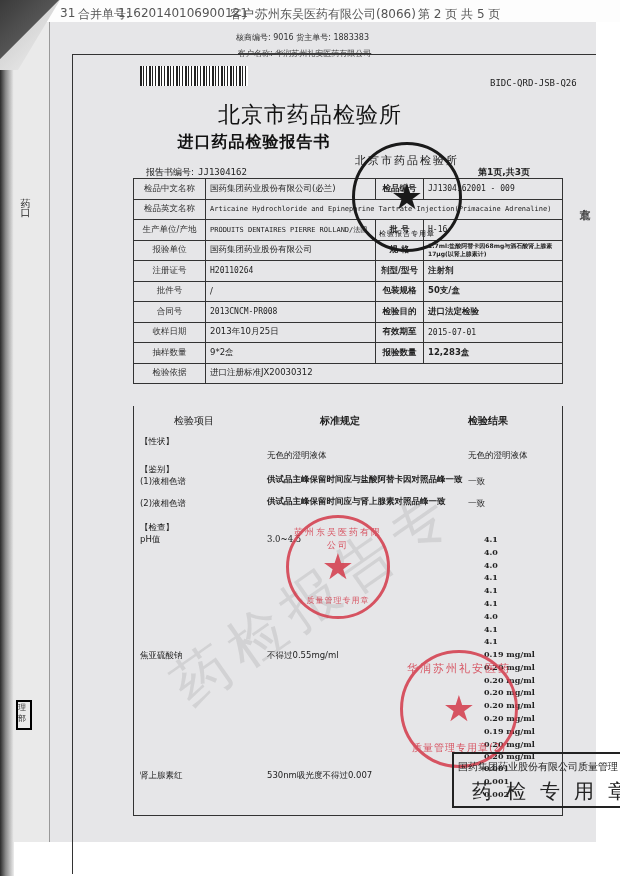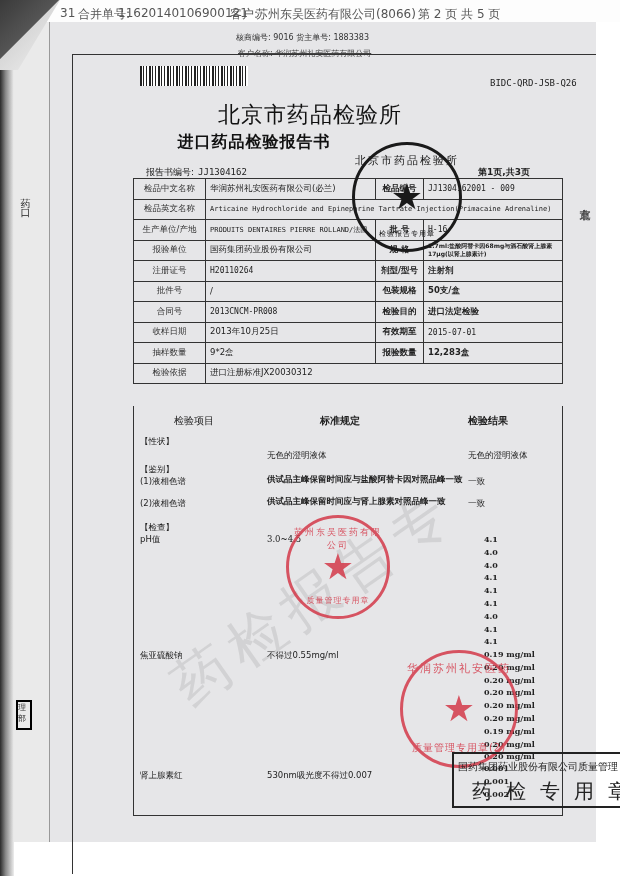--- a/index.html
+++ b/index.html
@@ -95,21 +95,21 @@
 
 <div class="report-no">
   <span>报告书编号:</span><span class="val">JJ1304162</span>
 </div>
 <div class="page-of">第1页,共3页</div>
 
 <table class="info">
   <tbody>
       <tr>
     <td class="lbl">检品中文名称</td>
-    <td class="val" style="width:170px;">华润苏州礼安医药有限公司(必兰)</td>
+    <td class="val" style="width:170px;">国药集团药业股份有限公司(必兰)</td>
     <td class="lbl2">检品编号</td>
     <td class="val mono">JJ1304162001 - 009</td>
   </tr>
   <tr>
     <td class="lbl">检品英文名称</td>
     <td class="val mono" colspan="3" style="font-size:7px;">Articaine Hydrochloride and Epinephrine Tartrate Injection(Primacaine Adrenaline)</td>
   </tr>
   <tr>
     <td class="lbl">生产单位/产地</td>
     <td class="val mono" style="font-size:7px;">PRODUITS DENTAIRES PIERRE ROLLAND/法国</td>

